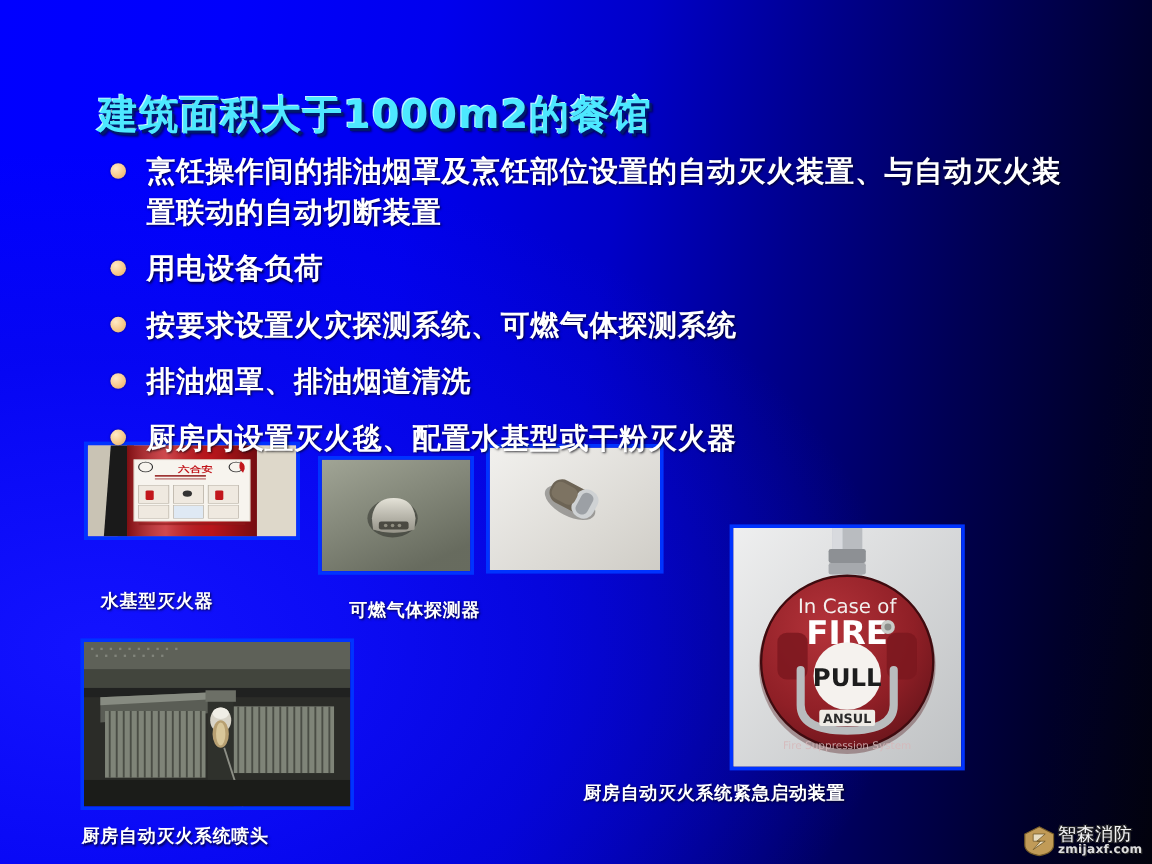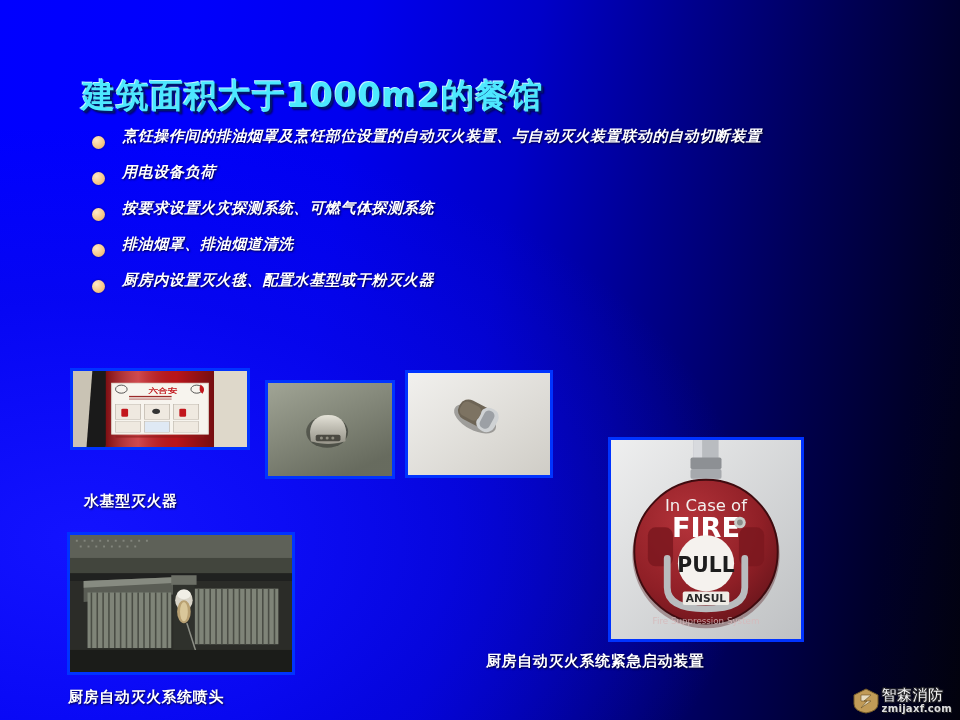--- a/index.html
+++ b/index.html
@@ -77,27 +77,26 @@
     flex: 0 0 auto;
     width: 13px;
     height: 13px;
     border-radius: 50%;
     background: radial-gradient(circle at 35% 32%, #ffe9c6 0%, #f7c98b 55%, #e0a95e 100%);
     margin-top: 10px;
     margin-right: 17px;
     box-shadow: 0 0 2px rgba(0,0,0,0.45);
   }
   .bullet-text {
-    font-size: 15px;
+    font-size: 24px;
     font-weight: bold;
     line-height: 1.42;
     color: #FFFFFF;
     letter-spacing: 0.6px;
     text-shadow: 1px 1px 2px rgba(0,0,10,0.75);
-    font-style: italic;
   }
 
   
   .photo {
     position: absolute;
     border: 3px solid #0033FF;
     box-sizing: border-box;
     overflow: hidden;
     z-index: 3;
   }
@@ -387,20 +386,21 @@
       <ellipse cx="117" cy="80" rx="7" ry="12" fill="#b8a072"></ellipse>
       <ellipse cx="117" cy="80" rx="4" ry="10" fill="#d9c79a"></ellipse>
       <ellipse cx="117" cy="62" rx="7" ry="5" fill="#f0eee6"></ellipse>
       <line x1="120" y1="92" x2="136" y2="143" stroke="#8d8f86" stroke-width="1.6"></line>
       <rect x="0" y="120" width="228" height="23" fill="#1b1c19"></rect>
     </svg>
   </div>
 
   <div class="caption" id="cap-extinguisher">水基型灭火器</div>
 
+  <div class="caption" id="cap-gasdetector">可燃气体探测器</div>
 
   <div class="caption" id="cap-pullstation">厨房自动灭火系统紧急启动装置</div>
 
   <div class="caption" id="cap-hood">厨房自动灭火系统喷头</div>
 
   <div id="watermark">
     <svg class="wm-badge" viewBox="0 0 26 26">
       <path d="M13 1 L25 7 L25 16 Q25 23 13 25 Q1 23 1 16 L1 7 Z" fill="#c9a25a" stroke="#7a5f28" stroke-width="1"></path>
       <path d="M8 7 L18 7 L11 13 L18 13 L8 20 L14 13 L8 13 Z" fill="#f2e6c8" stroke="#6b5322" stroke-width="0.6"></path>
     </svg>

